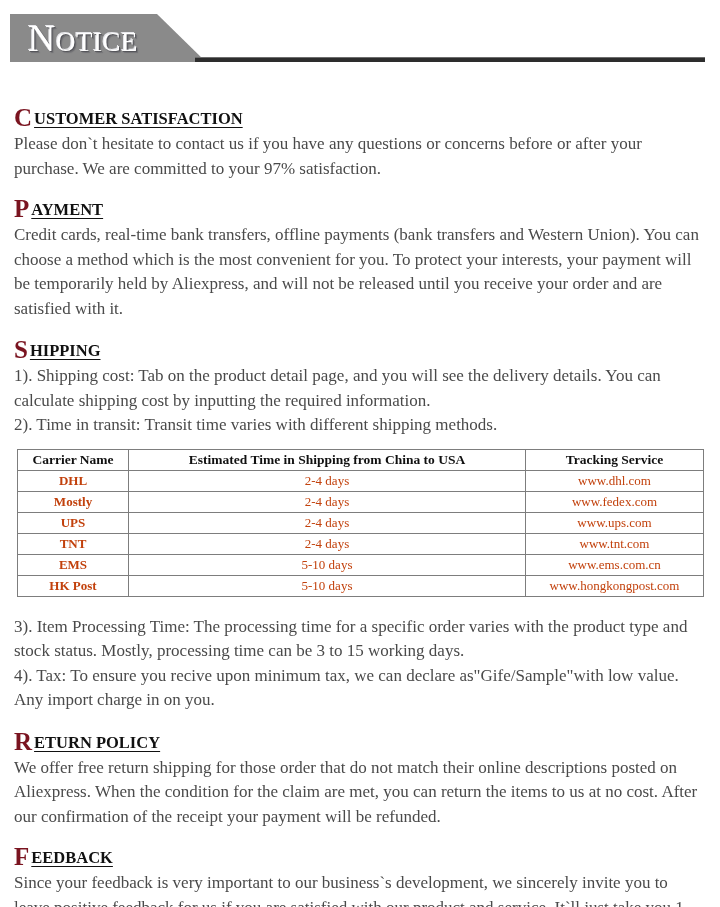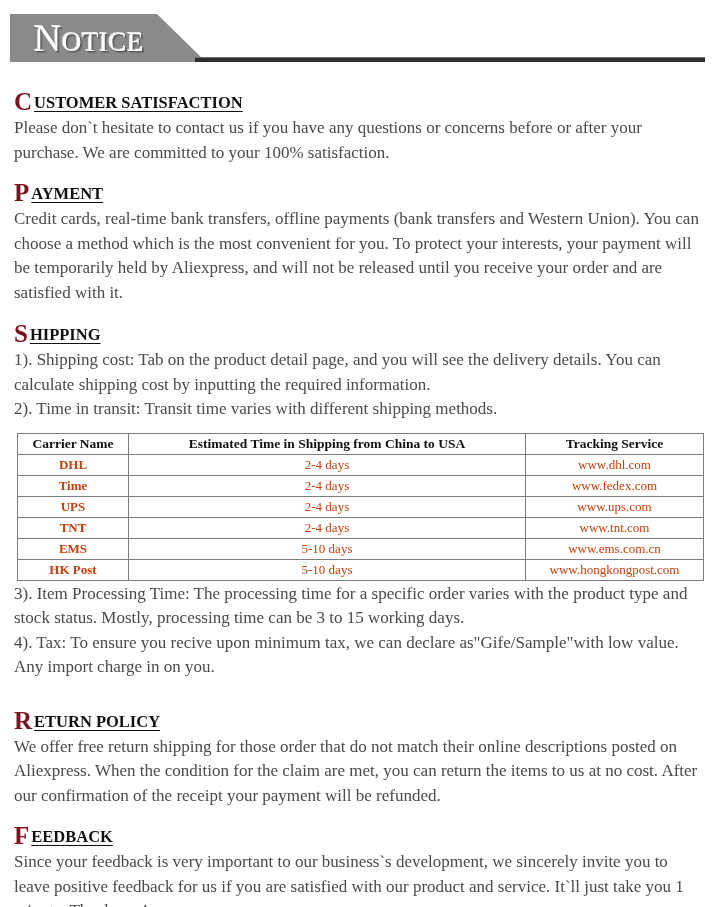--- a/index.html
+++ b/index.html
@@ -27,21 +27,21 @@
     left: 10px;
     top: 14px;
     width: 196px;
     height: 48px;
     background: #8a8a8a;
     -webkit-clip-path: polygon(0 0, 75% 0, 100% 100%, 0 100%);
     clip-path: polygon(0 0, 75% 0, 100% 100%, 0 100%);
   }
   .banner-title {
     position: absolute;
-    left: 34px;
+    left: 28px;
     top: 16px;
     font-family: "Liberation Serif", "DejaVu Serif", serif;
     font-size: 38px;
     line-height: 44px;
     font-weight: normal;
     font-variant: small-caps;
     letter-spacing: 0.5px;
     color: #ffffff;
     text-shadow:
        1px 1px 0 #55555a,
@@ -88,31 +88,31 @@
     text-underline-offset: 3px;
   }
   p.body {
     margin: 0;
     font-size: 17px;
     line-height: 24.5px;
     color: #4a4a4a;
     text-align: left;
   }
 
-  .sec-customer  { margin-top: 12px; }
+  .sec-customer  { margin-top: 28px; }
   .sec-payment   { margin-top: 16px; }
   .sec-shipping  { margin-top: 17px; }
-  .sec-return    { margin-top: 29px; }
+  .sec-return    { margin-top: 17px; }
   .sec-feedback  { margin-top: 16px; }
 
   
   .ship-table {
     border-collapse: collapse;
     width: 686px;
-    margin: 11px 0 1px 3px;
+    margin: 11px 0 18px 3px;
     table-layout: fixed;
     font-family: "Liberation Serif", "DejaVu Serif", serif;
   }
   .ship-table th,
   .ship-table td {
     border: 1px solid #7d7d7d;
     padding: 1px 6px;
     font-size: 13px;
     line-height: 17px;
     color: #c2410c;
@@ -140,21 +140,21 @@
 <div class="banner-wrap">
   <div class="banner-shape"></div>
   <div class="banner-title">Notice</div>
   <div class="banner-rule"></div>
 </div>
 
 <div class="content">
 
   <div class="section sec-customer">
     <h2 class="section-heading"><span class="dropcap">C</span><span class="heading-rest">USTOMER SATISFACTION </span></h2>
-    <p class="body">Please don`t hesitate to contact us if you have any questions or concerns before or after your purchase. We are committed to your 100% satisfaction.</p>
+    <p class="body">Please don`t hesitate to contact us if you have any questions or concerns before or after your purchase. We are committed to your 97% satisfaction.</p>
   </div>
 
   <div class="section sec-payment">
     <h2 class="section-heading"><span class="dropcap">P</span><span class="heading-rest">AYMENT</span></h2>
     <p class="body">Credit cards, real-time bank transfers, offline payments (bank transfers and Western Union). You can choose a method which is the most convenient for you. To protect your interests, your payment will be temporarily held by Aliexpress, and will not be released until you receive your order and are satisfied with it.</p>
   </div>
 
   <div class="section sec-shipping">
     <h2 class="section-heading"><span class="dropcap">S</span><span class="heading-rest">HIPPING</span></h2>
     <p class="body">1). Shipping cost:  Tab on the product detail page, and you will see the delivery details. You can calculate shipping cost by inputting the required information.</p>
@@ -173,21 +173,21 @@
           <th>Tracking Service</th>
         </tr>
       </thead>
       <tbody>
         <tr>
           <td class="carrier">DHL</td>
           <td>2-4 days</td>
           <td>www.dhl.com</td>
         </tr>
         <tr>
-          <td class="carrier">Time</td>
+          <td class="carrier">Mostly</td>
           <td>2-4 days</td>
           <td>www.fedex.com</td>
         </tr>
         <tr>
           <td class="carrier">UPS</td>
           <td>2-4 days</td>
           <td>www.ups.com</td>
         </tr>
         <tr>
           <td class="carrier">TNT</td>

